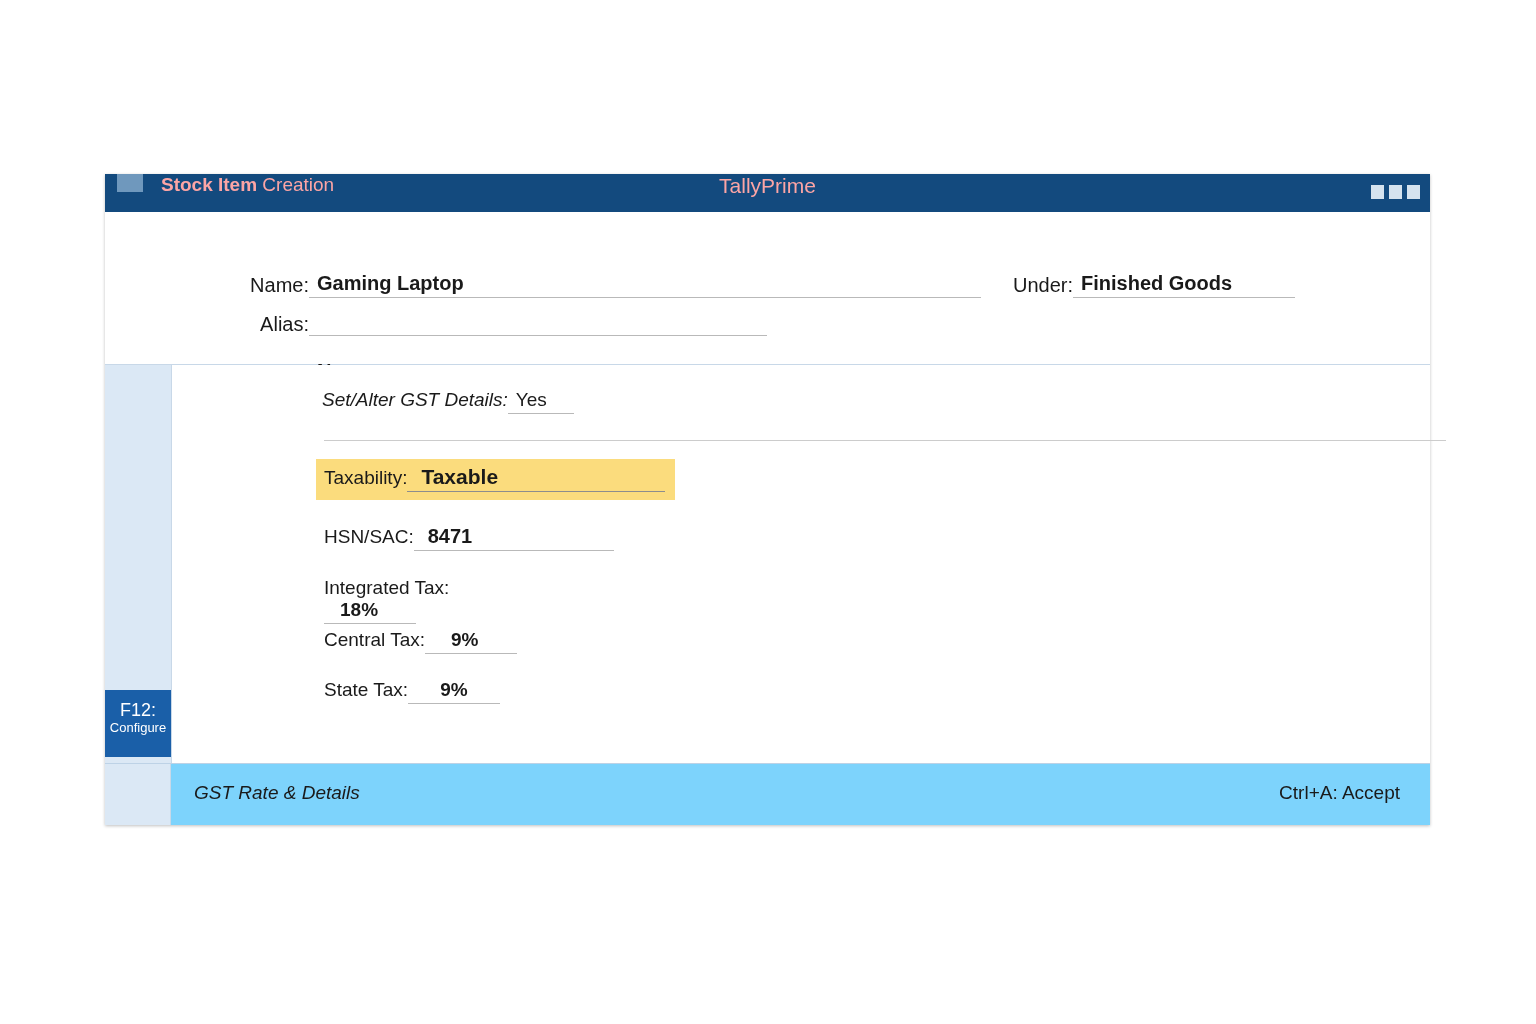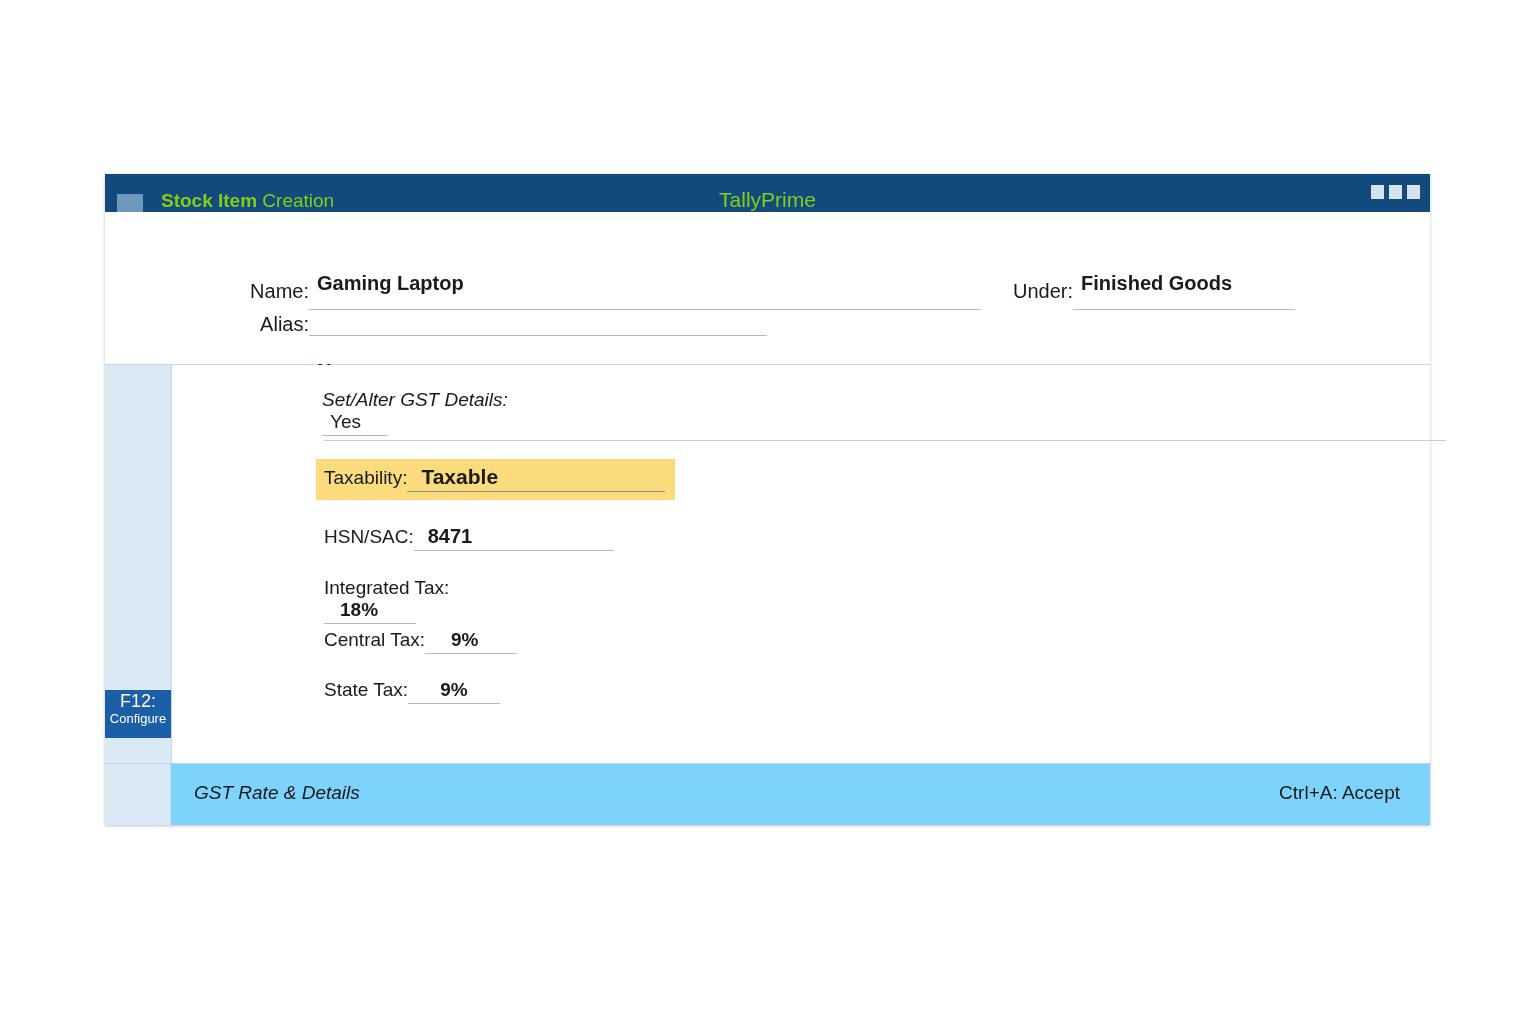--- a/index.html
+++ b/index.html
@@ -19,23 +19,23 @@
     height: 651px;
     background: #ffffff;
     box-shadow: 0 1px 3px rgba(0,0,0,0.25);
   }
 
   
   .titlebar {
     position: relative;
     height: 38px;
     background: #134a7e;
-    color: #84cc16;
+    color: #fca5a5;
     display: flex;
-    align-items: flex-end;
+    align-items: flex-start;
   }
   .titlebar-left-box {
     width: 26px;
     height: 18px;
     background: #6f98bd;
     margin-left: 12px;
     margin-right: 18px;
     flex: none;
   }
   .title-left {
@@ -80,21 +80,21 @@
     color: #1a1a1a;
   }
   .field-label {
     text-align: right;
     white-space: nowrap;
   }
   .field-value {
     font-weight: bold;
     white-space: nowrap;
     border-bottom: 1px solid #b9b9b9;
-    padding: 0 6px 14px 8px;
+    padding: 0 6px 2px 8px;
     min-height: 24px;
     box-sizing: border-box;
   }
 
   #row-name    { left: 124px; top: 60px; }
   #row-name .field-label { width: 80px; }
   #row-name .field-value { width: 672px; }
 
   #row-under   { left: 884px; top: 60px; }
   #row-under .field-label { width: 84px; }
@@ -120,26 +120,26 @@
     top: 0;
     width: 66px;
     height: 398px;
     background: #dbe8f5;
   }
   .f12-button {
     position: absolute;
     left: 0;
     top: 325px;
     width: 66px;
-    height: 48px;
+    height: 67px;
     background: #1a5fa8;
     color: #ffffff;
     text-align: center;
     line-height: 1.15;
-    padding-top: 1px;
+    padding-top: 10px;
     box-sizing: border-box;
   }
   .f12-button .f12-top { font-size: 18px; display: block; }
   .f12-button .f12-bot { font-size: 13px; display: block; }
 
   .content-panel {
     position: absolute;
     left: 66px;
     top: 0;
     right: 0;
@@ -159,21 +159,20 @@
     font-weight: bold;
     border-bottom: 1px solid #b9b9b9;
     padding: 0 8px 2px 8px;
     white-space: nowrap;
     box-sizing: border-box;
   }
 
   #row-setalter {
     left: 150px; top: 24px;
     font-style: italic;
-    flex-direction: column;
   }
   #row-setalter .lbl { font-style: italic; }
   #row-setalter .val { font-style: normal; font-weight: normal; font-size: 19px; width: 66px; }
 
   .divider {
     position: absolute;
     left: 152px;
     top: 75px;
     width: 1122px;
     height: 1px;

